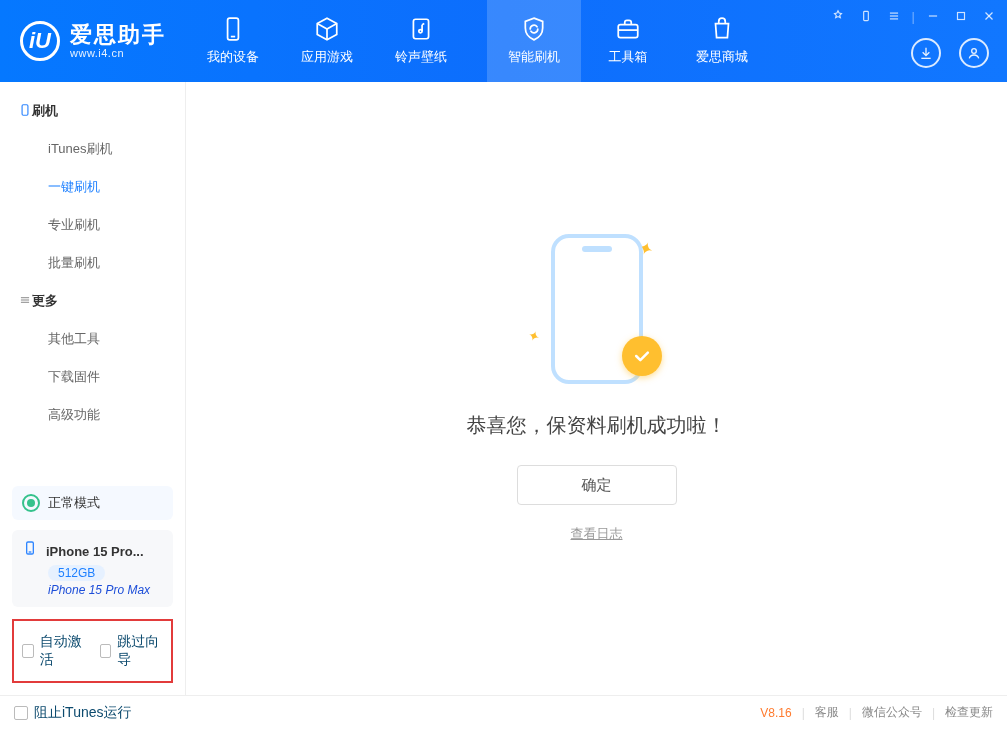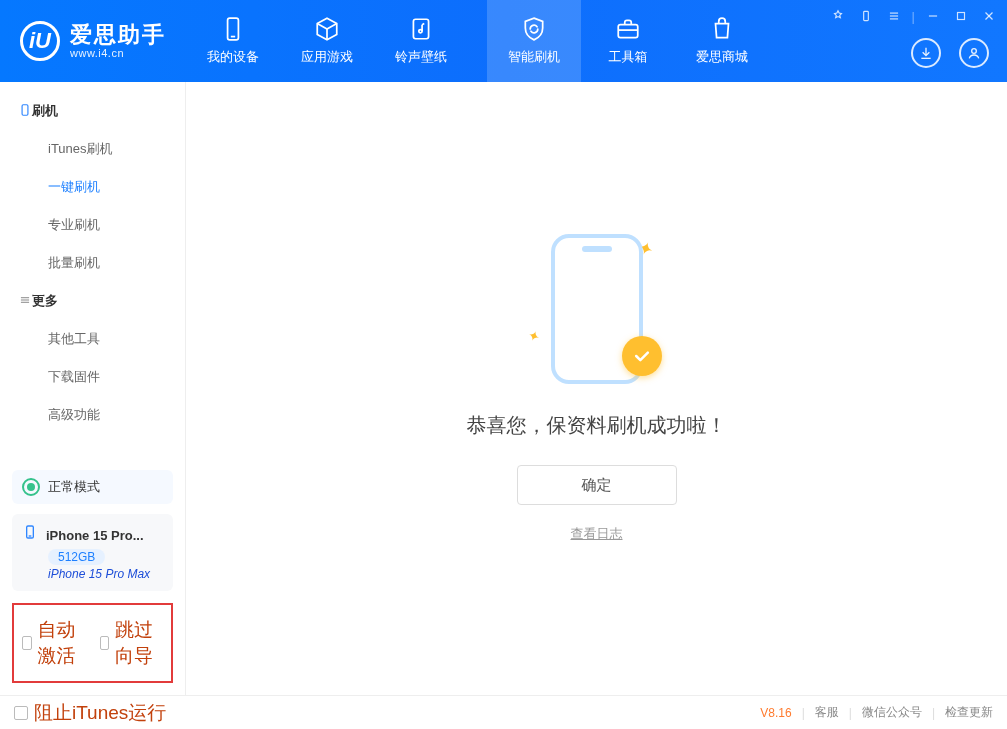--- a/index.html
+++ b/index.html
@@ -137,21 +137,21 @@
   }
   .device-sub{margin-left:26px;color:#1d4ed8;font-size:12px;font-style:italic;}
   .red-box{
     border:2px solid #e23b3b;
     margin:12px 0 0;
     padding:12px 8px;
     display:flex; align-items:center; gap:14px;
   }
   .chk{
     display:flex;align-items:center;gap:6px;
-    color:#c2410c;font-size:19px;
+    color:#0c4a6e;font-size:14px;
     cursor:pointer;
   }
   .chk .box{
     width:14px;height:14px;border:1px solid #bbb;border-radius:2px;background:#fff;
   }
   
   .main{flex:1;display:flex;flex-direction:column;align-items:center;justify-content:center;position:relative;}
   .illus{margin-bottom:28px;position:relative;width:150px;height:150px;}
   .illus .phone{
     width:92px;height:150px;border:4px solid #bfe0ff;border-radius:18px;

